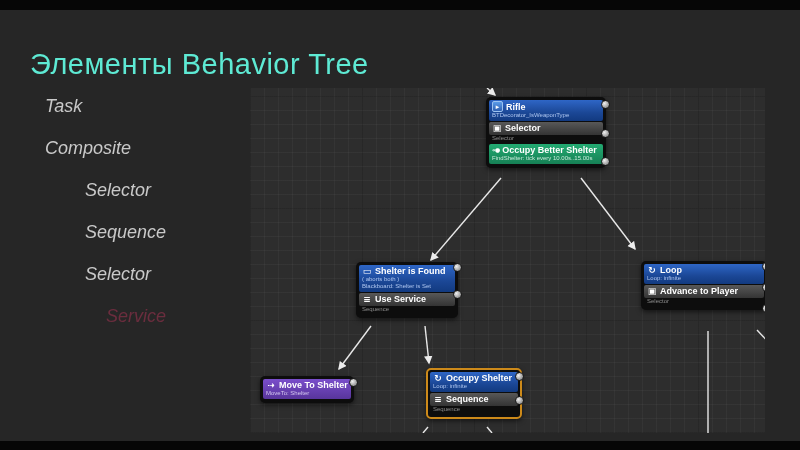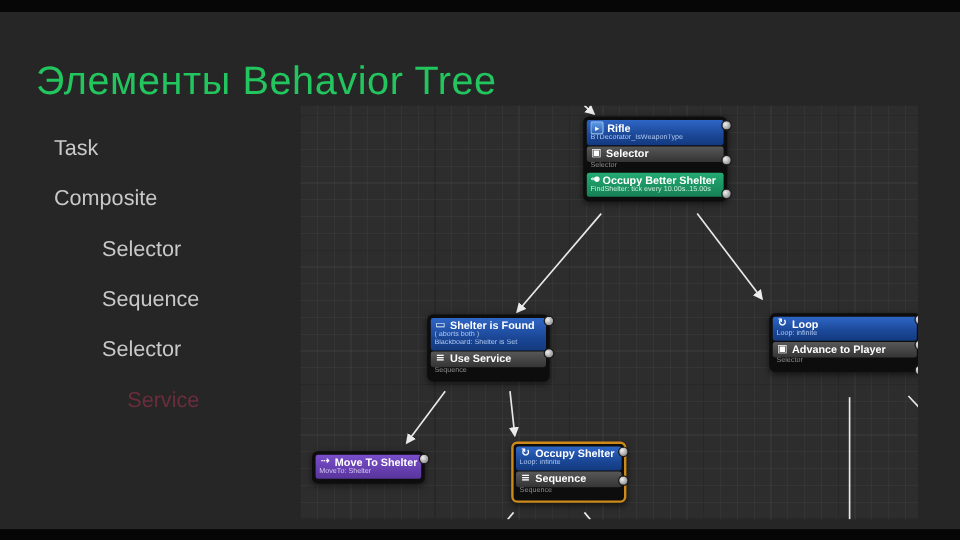--- a/index.html
+++ b/index.html
@@ -2,24 +2,24 @@
 <html><head>
 <meta charset="utf-8">
 <style>
   html,body{margin:0;padding:0;background:#000;}
   .stage{position:relative;width:800px;height:450px;background:#262626;overflow:hidden;
          font-family:"Liberation Sans", sans-serif;}
   .bar{position:absolute;left:0;width:800px;background:#060606;}
   .bar.top{top:0;height:10px;}
   .bar.bottom{bottom:0;height:9px;}
 
-  .title{position:absolute;left:30px;top:48px;margin:0;font-size:33px;font-weight:normal;
-         color:#22c55e;letter-spacing:0.5px;}
-
-  .outline{position:absolute;left:45px;top:114px;}
+  .title{position:absolute;left:30px;top:48px;margin:0;font-size:29px;font-weight:normal;
+         color:#5eead4;letter-spacing:0.5px;}
+
+  .outline{position:absolute;left:45px;top:97px;font-style:italic;}
   .o-item{font-size:18px;line-height:19px;margin-bottom:23px;color:#c9c9c9;}
   .o-item.lvl1{padding-left:40px;}
   .o-item.svc-red{color:#6b2d3e;text-align:right;}
 
   
   .graph{position:absolute;left:250px;top:88px;width:515px;height:345px;background-color:#2d2d2d;
     background-image:
       repeating-linear-gradient(0deg, rgba(170,170,170,0.06) 0px, rgba(170,170,170,0.06) 1px, transparent 1px, transparent 14px),
       repeating-linear-gradient(90deg, rgba(170,170,170,0.06) 0px, rgba(170,170,170,0.06) 1px, transparent 1px, transparent 14px),
       repeating-linear-gradient(0deg, rgba(0,0,0,0.30) 0px, rgba(0,0,0,0.30) 1px, transparent 1px, transparent 112px),

